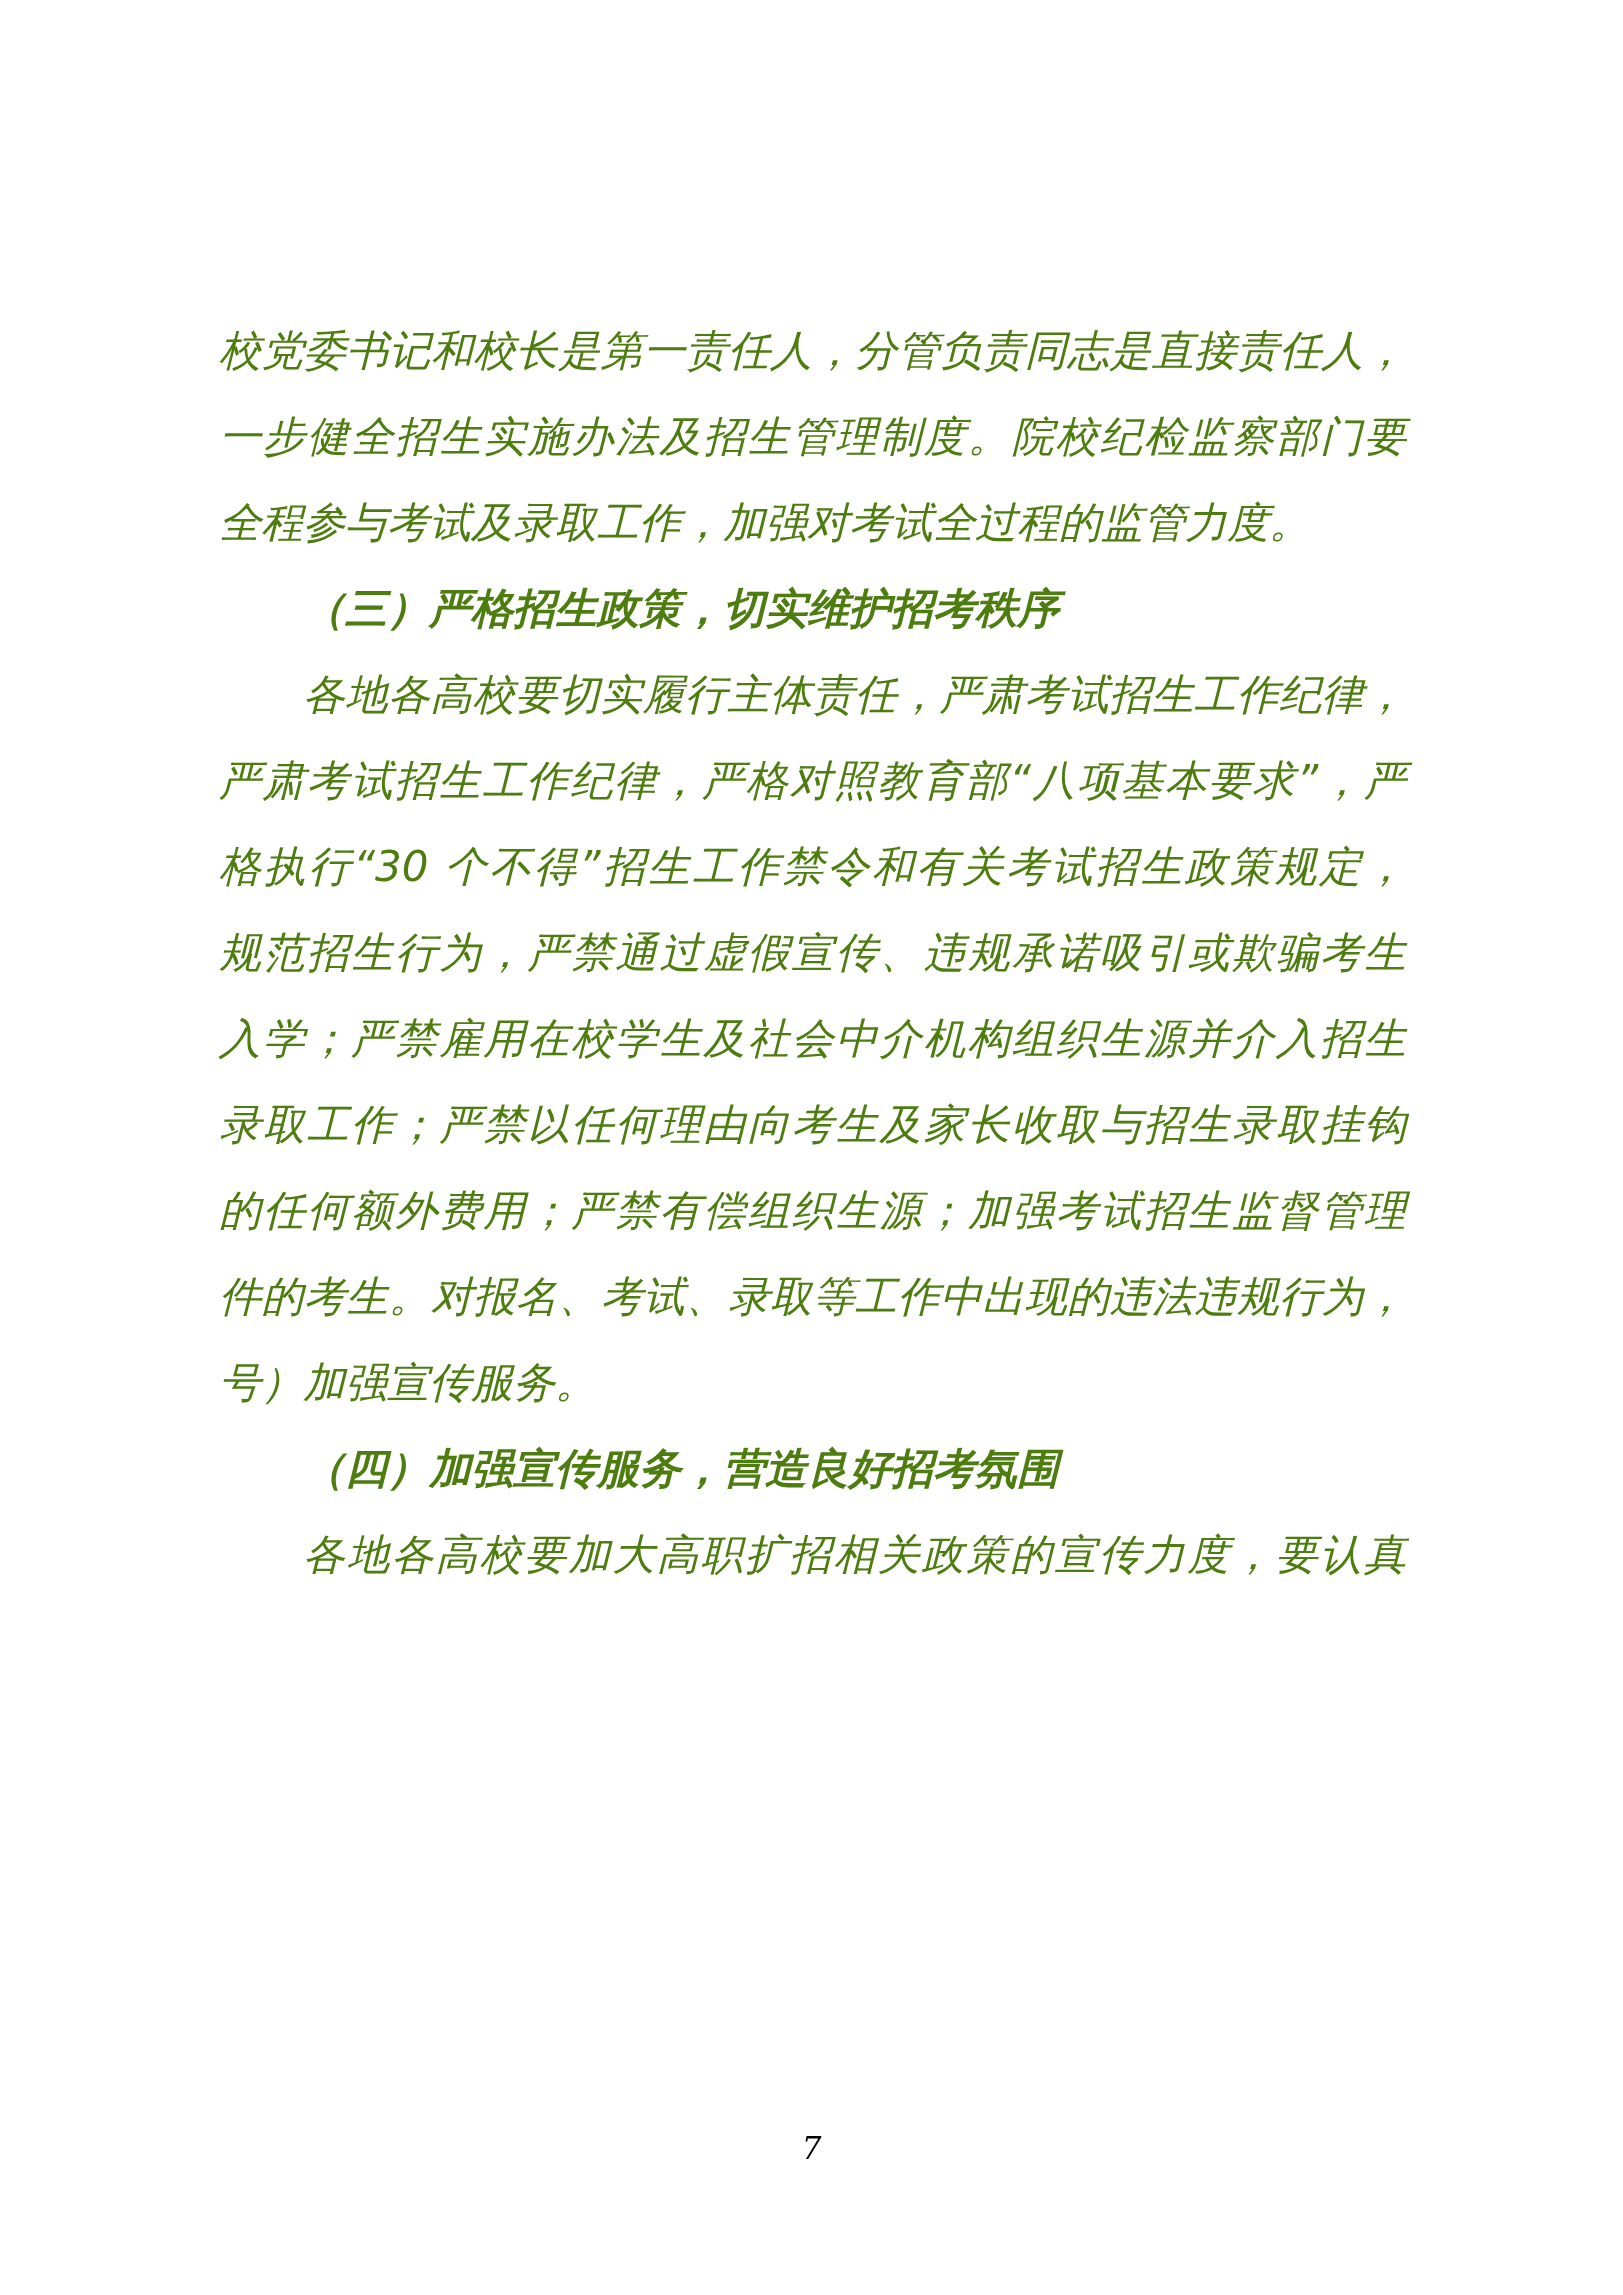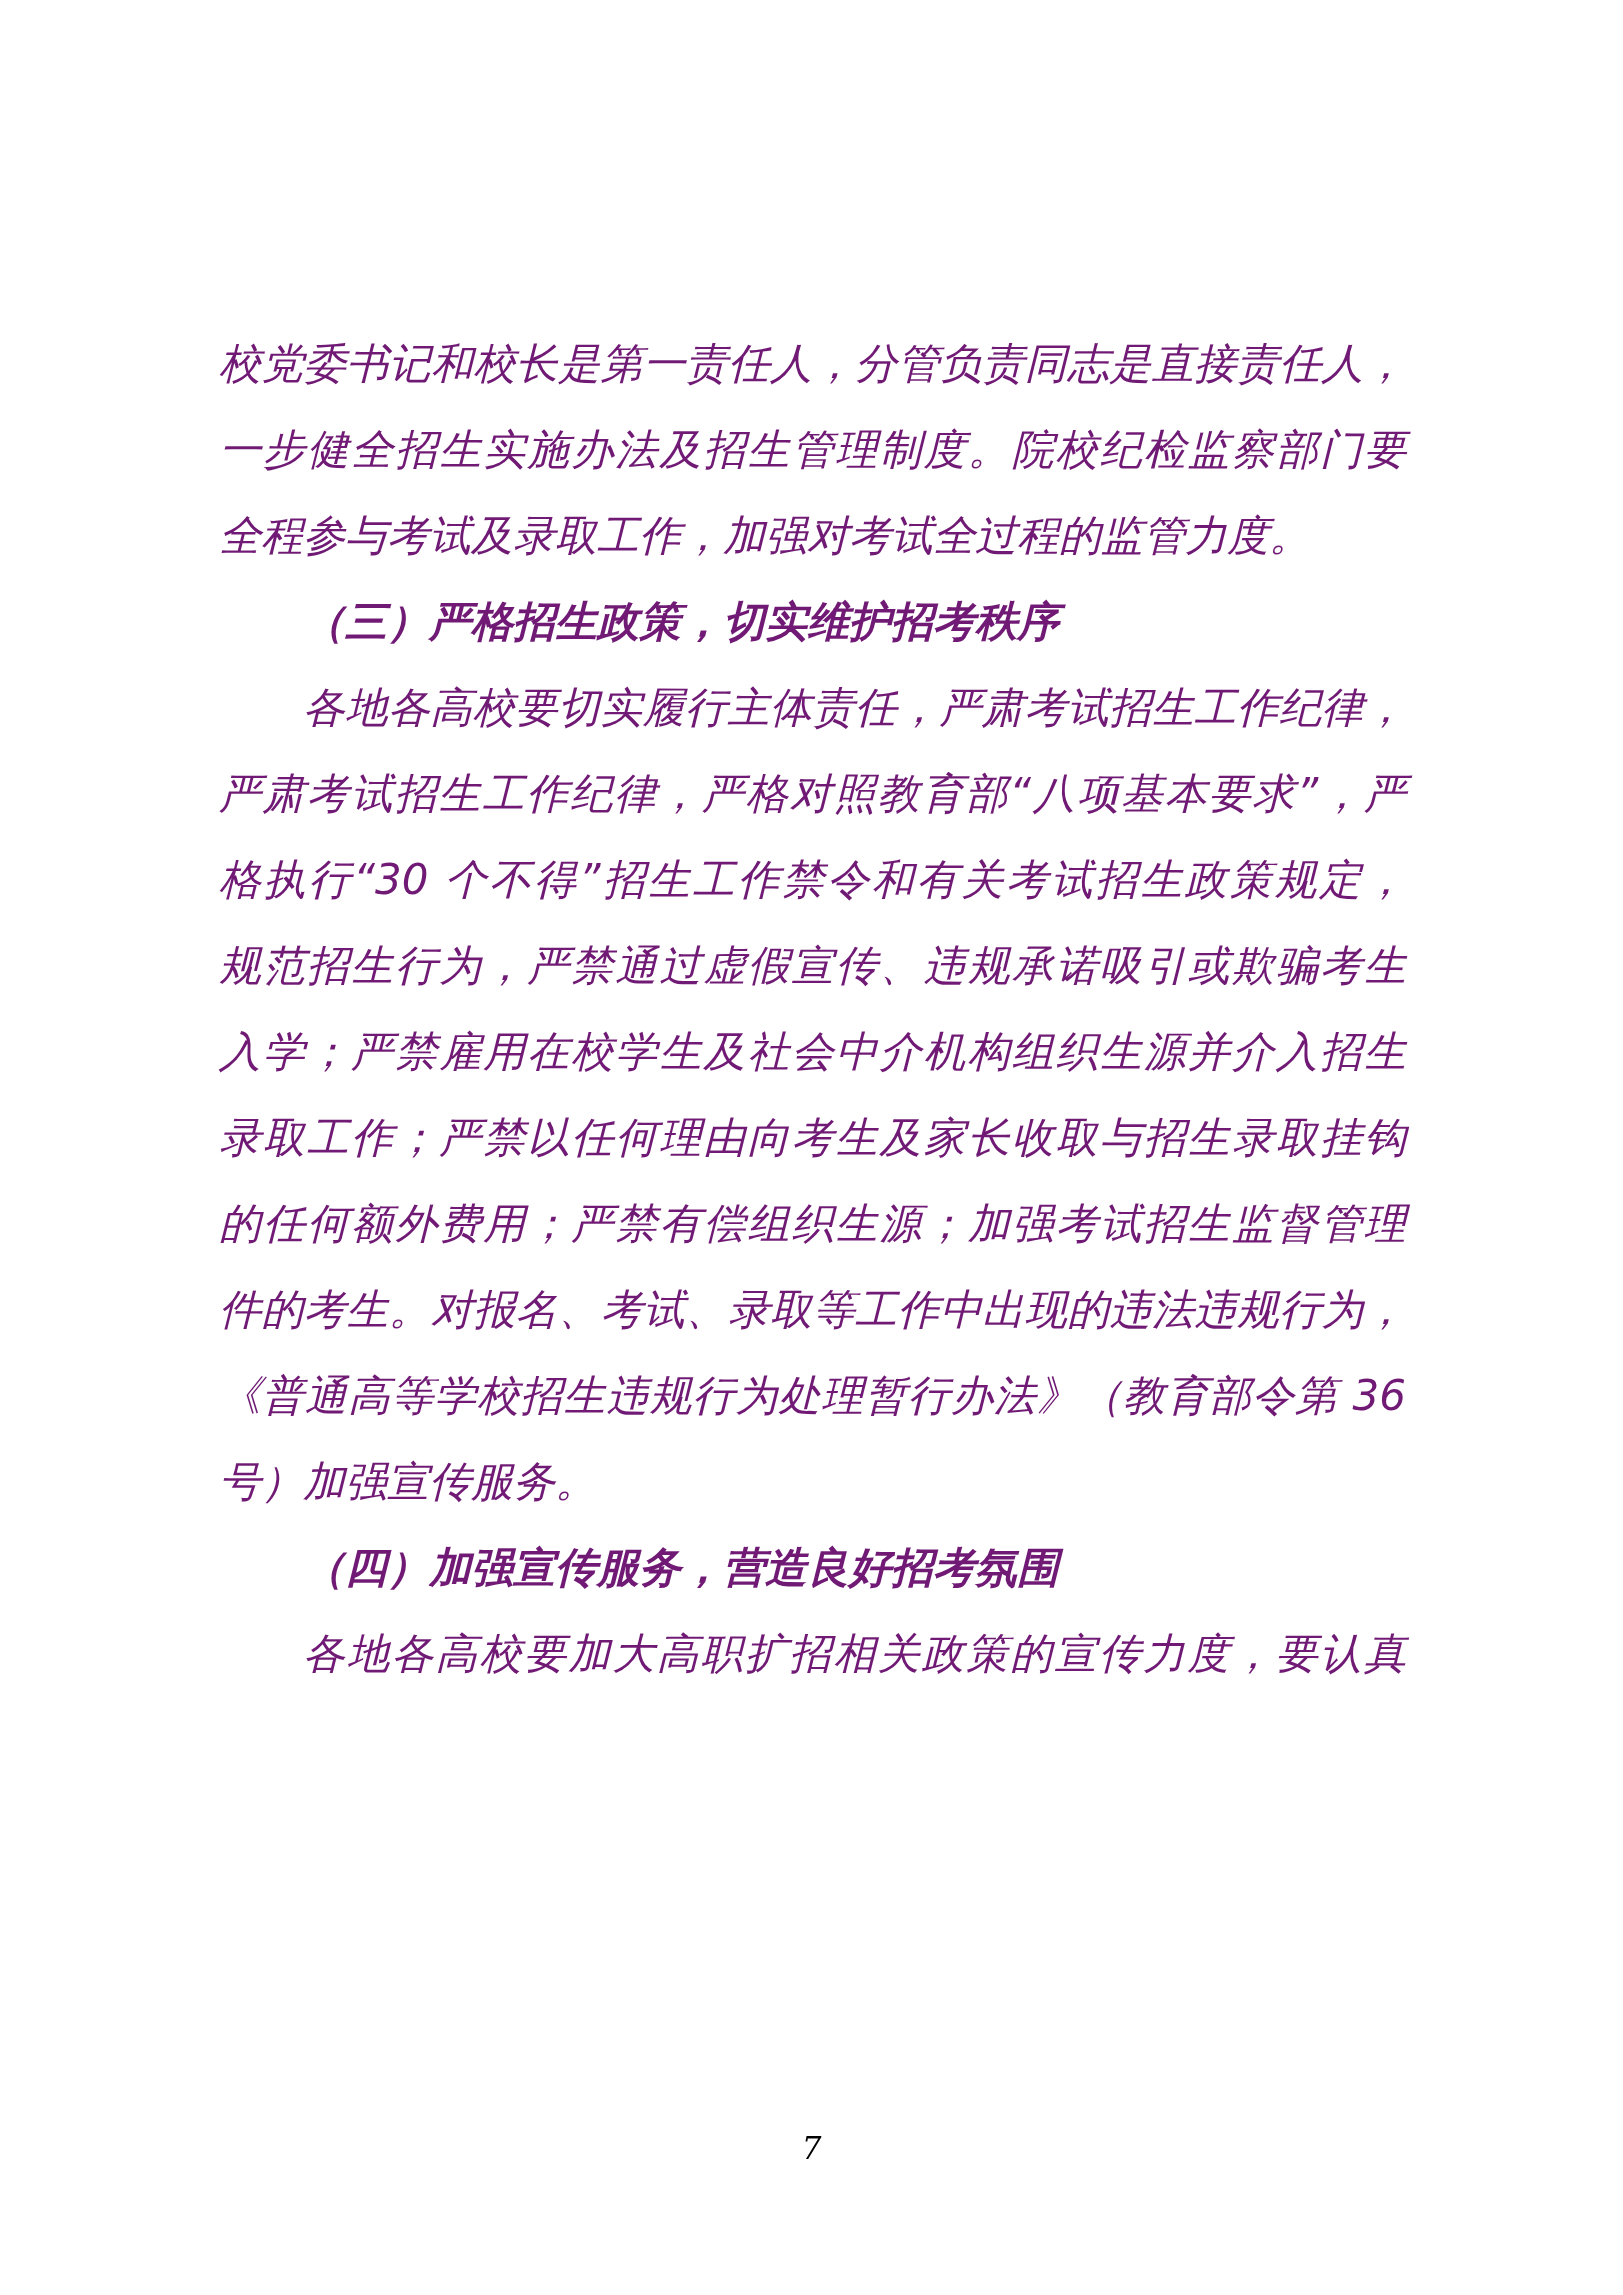--- a/index.html
+++ b/index.html
@@ -12,25 +12,25 @@
     width: 1623px;
     height: 2295px;
     background: #ffffff;
     overflow: hidden;
     font-family: "DejaVu Sans", sans-serif;
     color: #000000;
   }
   .text-block {
     position: absolute;
     left: 219px;
-    top: 321px;
+    top: 308px;
     width: 1187px;
     font-size: 42px;
     font-style: italic;
-    color: #701a75;
+    color: #4d7c0f;
   }
   .line {
     height: 86px;
     line-height: 86px;
     white-space: nowrap;
     overflow: visible;
   }
   .justify {
     text-align: justify;
     text-align-last: justify;
@@ -68,20 +68,19 @@
     <div class="line">全程参与考试及录取工作，加强对考试全过程的监管力度。</div>
     <div class="line indent heading">（三）严格招生政策，切实维护招考秩序</div>
     <div class="line indent justify">各地各高校要切实履行主体责任，严肃考试招生工作纪律，</div>
     <div class="line justify">严肃考试招生工作纪律，严格对照教育部“八项基本要求”，严</div>
     <div class="line justify">格执行“30 个不得”招生工作禁令和有关考试招生政策规定，</div>
     <div class="line justify">规范招生行为，严禁通过虚假宣传、违规承诺吸引或欺骗考生</div>
     <div class="line justify">入学；严禁雇用在校学生及社会中介机构组织生源并介入招生</div>
     <div class="line justify">录取工作；严禁以任何理由向考生及家长收取与招生录取挂钩</div>
     <div class="line justify">的任何额外费用；严禁有偿组织生源；加强考试招生监督管理</div>
     <div class="line justify">件的考生。对报名、考试、录取等工作中出现的违法违规行为，</div>
-    <div class="line justify">《普通高等学校招生违规行为处理暂行办法》（教育部令第 36</div>
     <div class="line">号）加强宣传服务。</div>
     <div class="line indent heading">（四）加强宣传服务，营造良好招考氛围</div>
     <div class="line indent justify">各地各高校要加大高职扩招相关政策的宣传力度，要认真</div>
   </div>
   <div class="page-number">7</div>
 </div>
 
 
 </body></html>

